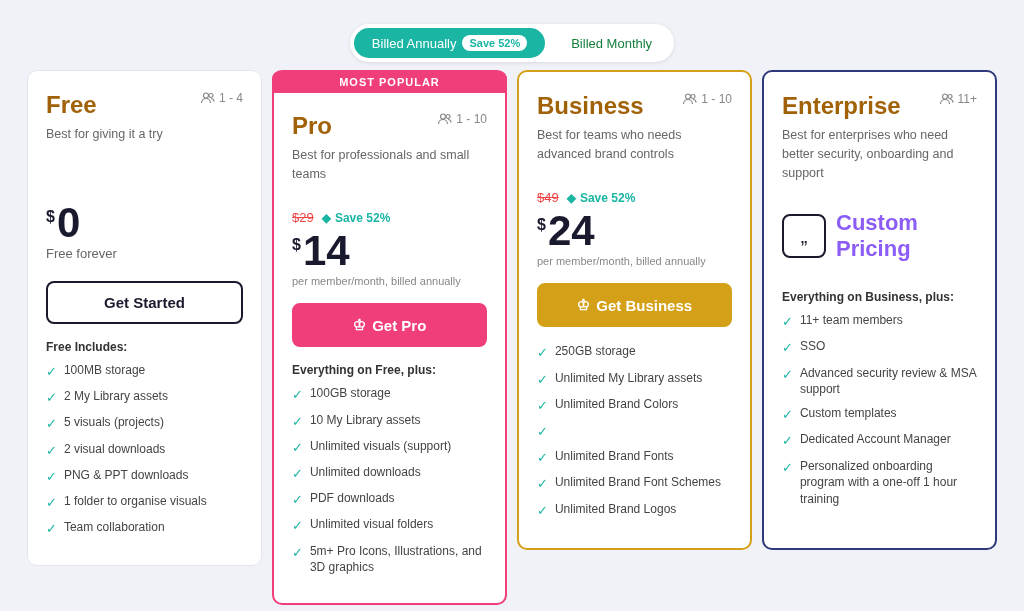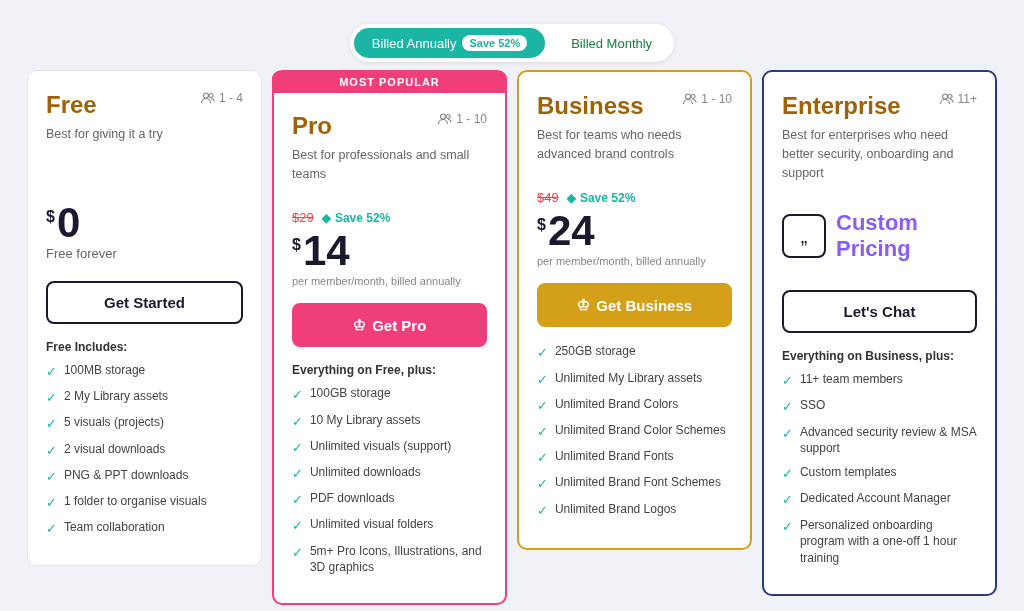--- a/index.html
+++ b/index.html
@@ -429,21 +429,20 @@
         <li class="feature-item">
       <span class="check-icon">✓</span>
       <span>Unlimited My Library assets</span>
     </li>
         <li class="feature-item">
       <span class="check-icon">✓</span>
       <span>Unlimited Brand Colors</span>
     </li>
         <li class="feature-item">
       <span class="check-icon">✓</span>
-      <span>Unlimited Brand Color Schemes</span>
     </li>
         <li class="feature-item">
       <span class="check-icon">✓</span>
       <span>Unlimited Brand Fonts</span>
     </li>
         <li class="feature-item">
       <span class="check-icon">✓</span>
       <span>Unlimited Brand Font Schemes</span>
     </li>
         <li class="feature-item">
@@ -463,24 +462,20 @@
         <path d="M10 6.5c1.657 0 3 1.343 3 3" stroke="#888" stroke-width="1.2"></path>
       </svg>
       11+
     </span>
   </div>
       <div class="plan-desc">Best for enterprises who need better security, onboarding and support</div>
       <div class="custom-pricing-box">
       <div class="chat-icon">„</div>
       <span class="custom-price-label">Custom Pricing</span>
     </div>
-      <button class="plan-btn default">
-
-    <span>Let's Chat</span>
-  </button>
       <div class="feature-section-title">Everything on Business, plus:</div>
       <ul class="feature-list">
         <li class="feature-item">
       <span class="check-icon">✓</span>
       <span>11+ team members</span>
     </li>
         <li class="feature-item">
       <span class="check-icon">✓</span>
       <span>SSO</span>
     </li>

